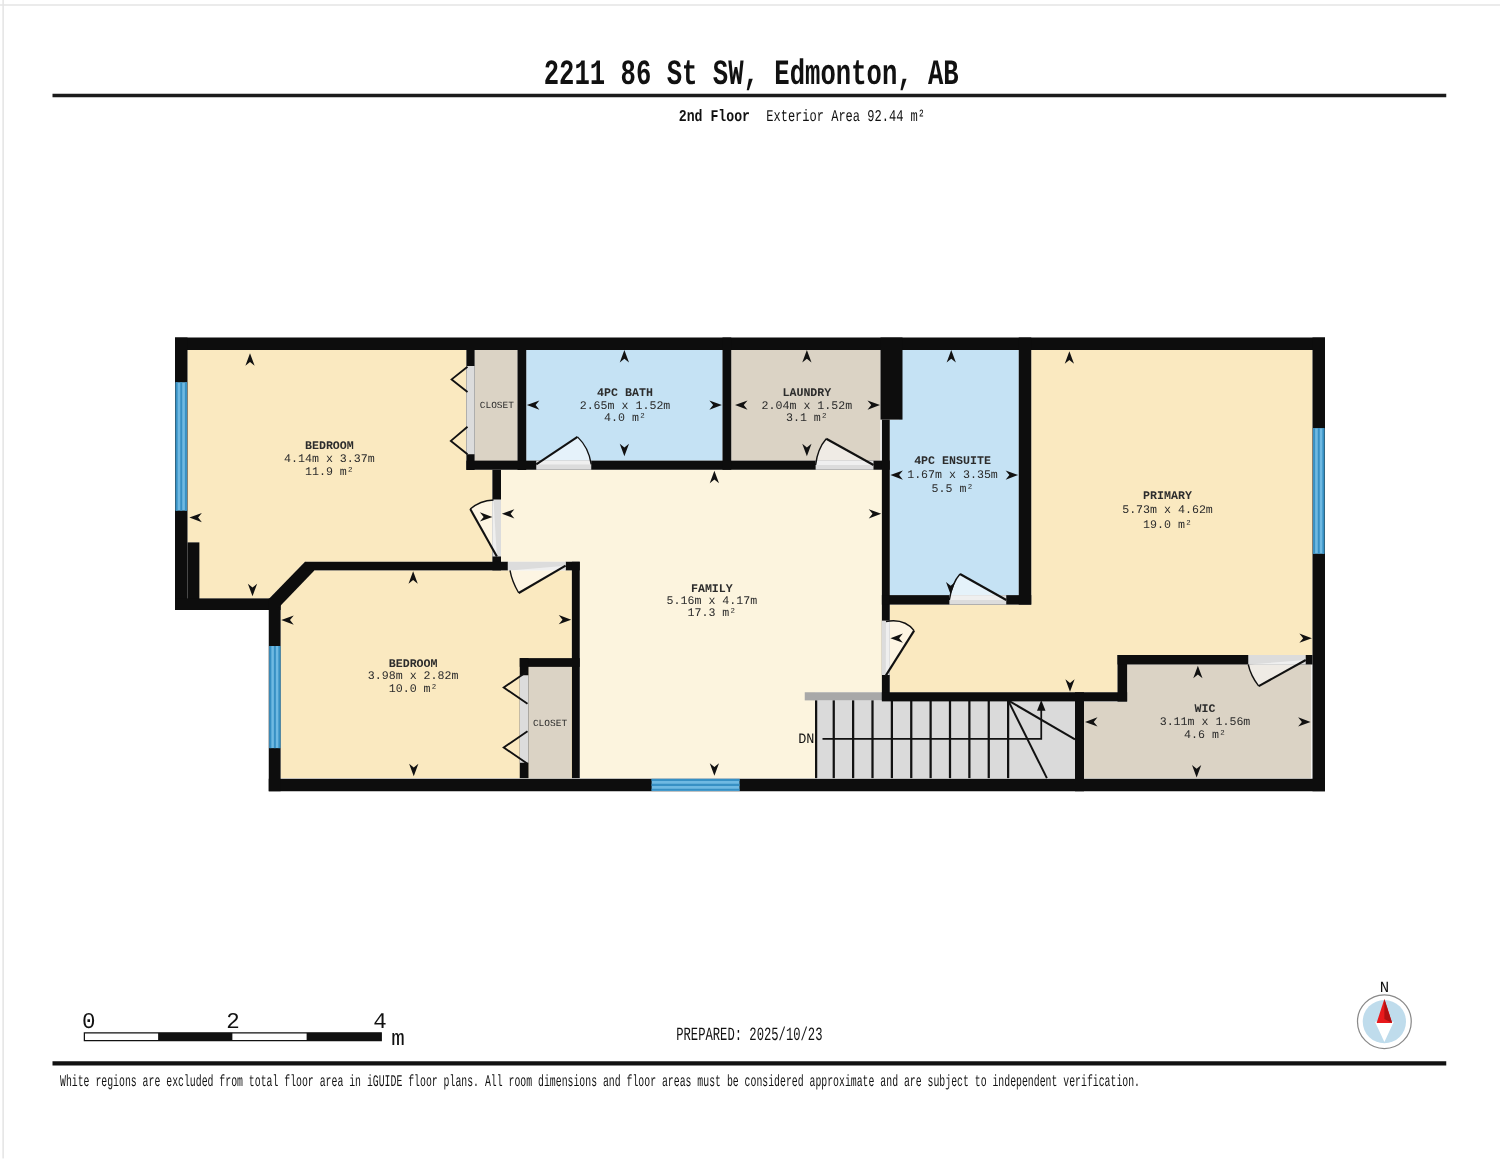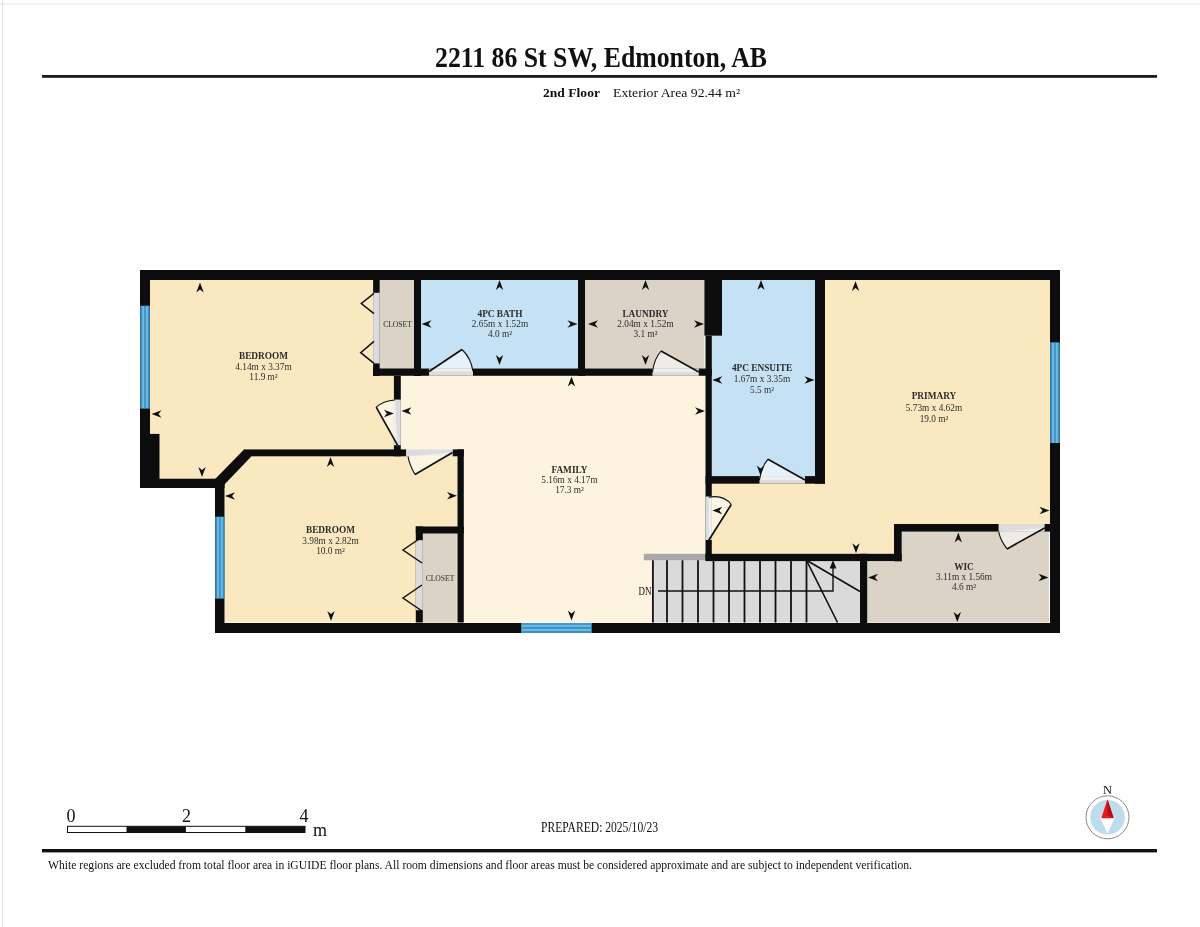--- a/index.html
+++ b/index.html
@@ -1,17 +1,17 @@
 <!DOCTYPE html>
 <html><head>
 <meta charset="utf-8">
 <style>
 html,body{margin:0;padding:0;background:#fff;}
 #page{position:relative;width:1200px;height:927px;background:#fff;overflow:hidden;
-  font-family:Liberation Serif, serif;}
+  font-family:Liberation Mono, monospace;}
 svg{position:absolute;left:0;top:0;}
 </style>
 </head>
 <body>
 <div id="page">
 <svg width="1200" height="927" viewBox="0 0 1200 927">
 
   <rect x="0" y="0" width="1200" height="927" fill="#ffffff"></rect>
   <line x1="0" y1="4" x2="1200" y2="4" stroke="#e4e4e4" stroke-width="1.2"></line>
   <line x1="2.5" y1="0" x2="2.5" y2="927" stroke="#e4e4e4" stroke-width="1.2"></line>

